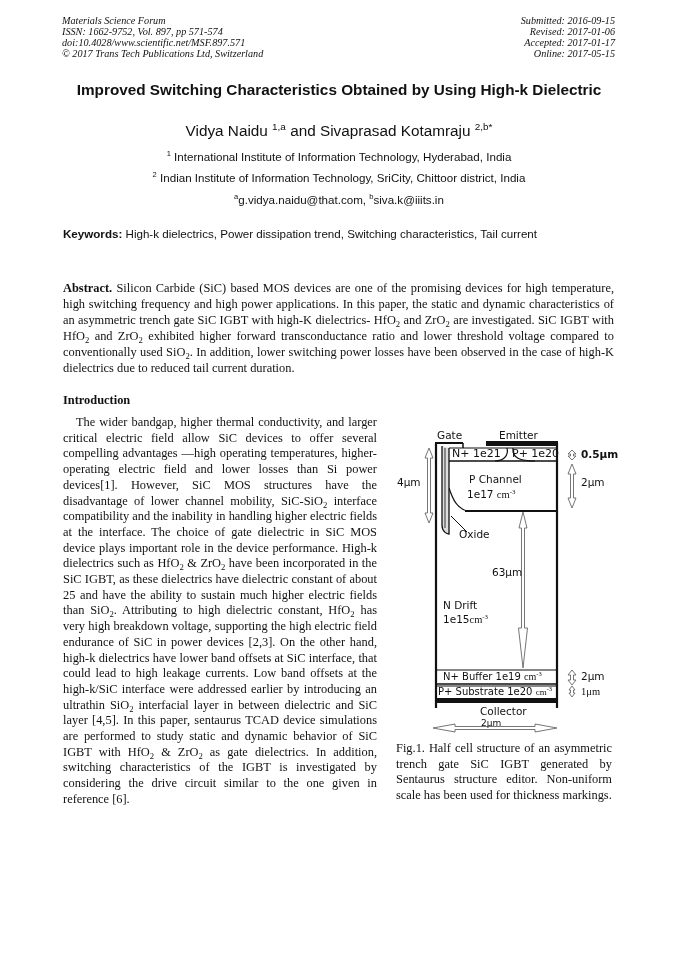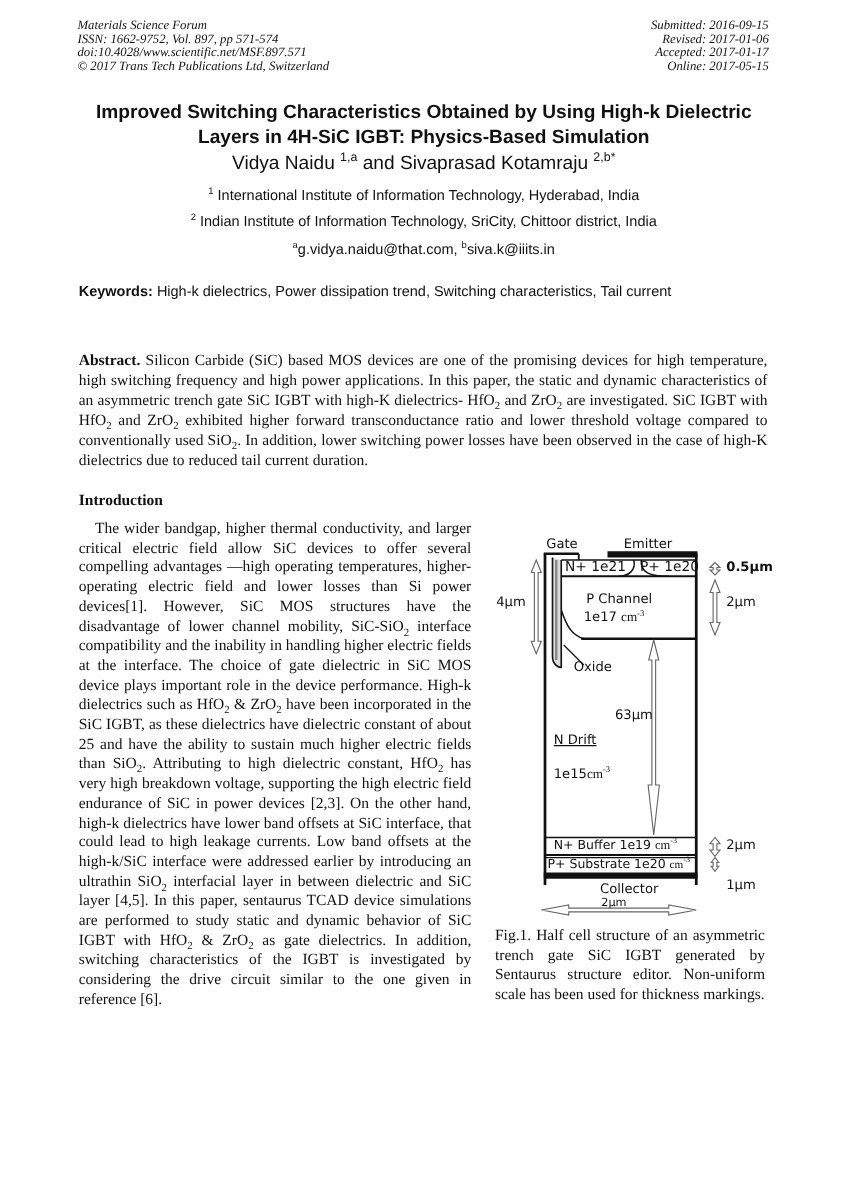--- a/index.html
+++ b/index.html
@@ -32,21 +32,20 @@
 </div>
 <div class="hdr-right">
   <div>Submitted: 2016-09-15</div>
   <div>Revised: 2017-01-06</div>
   <div>Accepted: 2017-01-17</div>
   <div>Online: 2017-05-15</div>
 </div>
 
 <div class="title">
   <div>Improved Switching Characteristics Obtained by Using High-k Dielectric</div>
-  <div>Layers in 4H-SiC IGBT: Physics-Based Simulation</div>
 </div>
 
 <div class="authors">
   <span>Vidya Naidu</span>
   <sup>1,a</sup><span> and </span><span>Sivaprasad Kotamraju</span>
   <sup>2,b*</sup>
 </div>
 
 <div class="aff" style="top:150px;">
   <sup>1</sup>
@@ -127,23 +126,23 @@
   <span class="fl" style="left:104px;top:1px;">Emitter</span>
   <span class="fl" style="left:57px;top:19px;font-size:11px;">N+ 1e21</span>
   <span class="fl" style="left:117px;top:19px;font-size:11px;">P+ 1e20</span>
   <span class="fl" style="left:74px;top:45px;">P Channel</span>
   <span class="fl" style="left:72px;top:60px;"><span>1e17</span> <span class="fs">cm</span><sup class="fs">-3</sup></span>
   <span class="fl" style="left:64px;top:100px;">Oxide</span>
   <span class="fl" style="left:2px;top:48px;">4μm</span>
   <span class="fl" style="left:186px;top:20px;font-weight:bold;">0.5μm</span>
   <span class="fl" style="left:186px;top:48px;">2μm</span>
   <span class="fl" style="left:97px;top:138px;">63μm</span>
-  <span class="fl" style="left:48px;top:158px;text-decoration:underline;">N Drift</span>
+  <span class="fl" style="left:48px;top:171px;">N Drift</span>
   <span class="fl" style="left:48px;top:185px;"><span>1e15</span><span class="fs">cm</span><sup class="fs">-3</sup></span>
   <span class="fl" style="left:48px;top:243px;font-size:10px;"><span>N+ Buffer  1e19</span> <span class="fs">cm</span><sup class="fs">-3</sup></span>
   <span class="fl" style="left:43px;top:258px;font-size:10px;"><span>P+ Substrate 1e20</span> <span class="fs" style="font-size:9px;">cm</span><sup class="fs">-3</sup></span>
   <span class="fl" style="left:186px;top:242px;">2μm</span>
-  <span class="fl" style="left:186px;top:274px;">1μm</span>
+  <span class="fl" style="left:186px;top:258px;font-family:Liberation Serif, serif;">1μm</span>
   <span class="fl" style="left:85px;top:277px;">Collector</span>
   <span class="fl" style="left:86px;top:290px;font-size:9px;">2μm</span>
 </div>
 
 <div class="caption">Fig.1. Half cell structure of an asymmetric trench gate SiC IGBT generated by Sentaurus structure editor. Non-uniform scale has been used for thickness markings.</div>
 
 </body></html>

